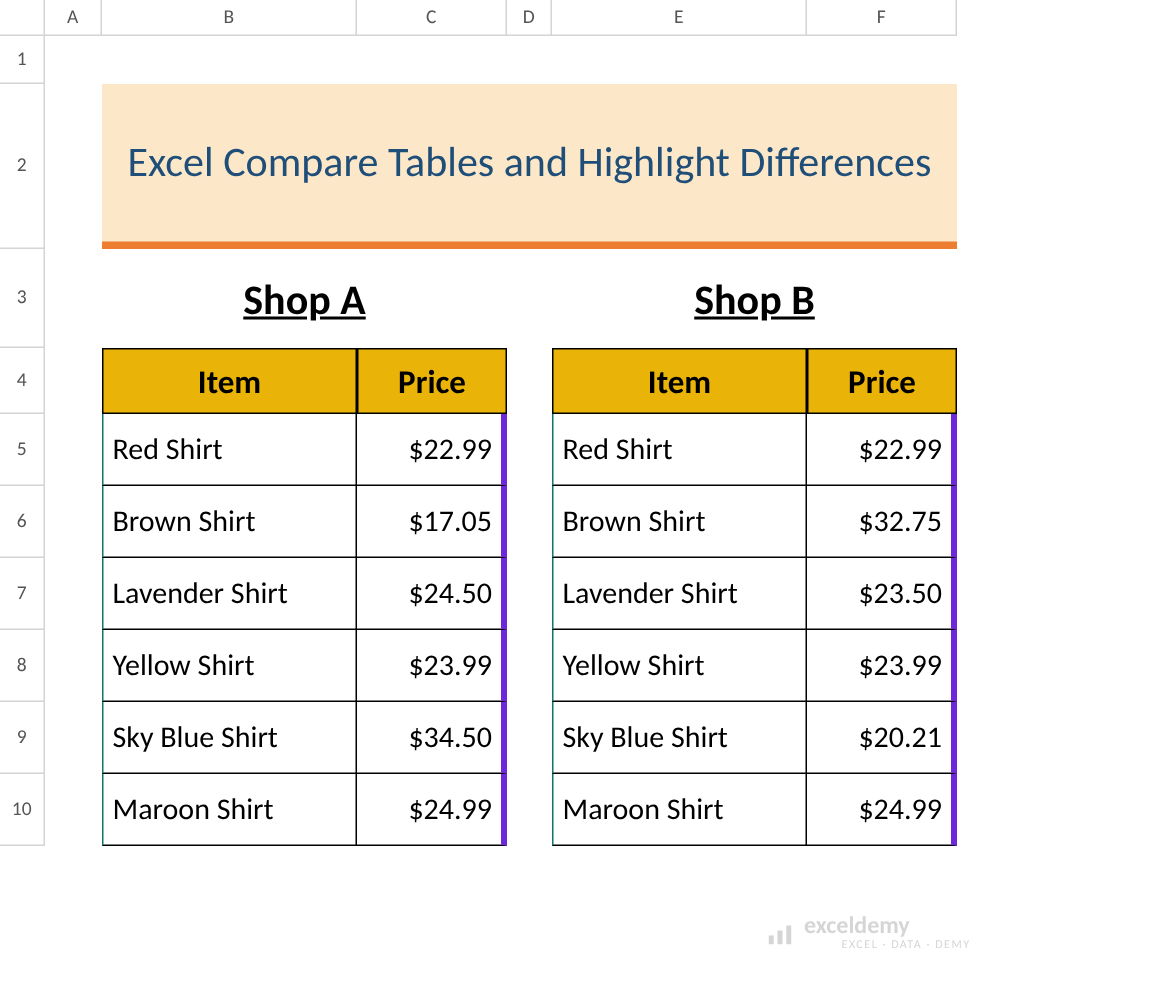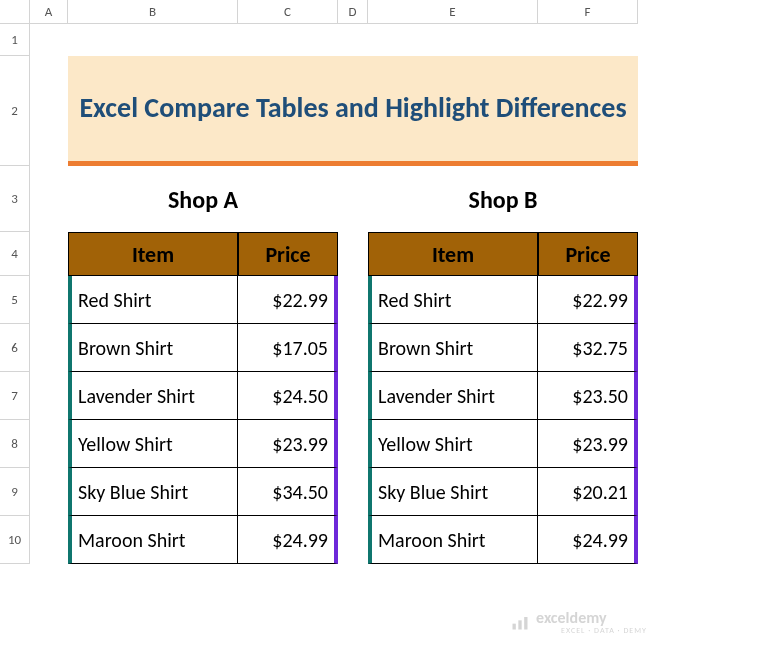--- a/index.html
+++ b/index.html
@@ -47,49 +47,50 @@
     }
     .cell {
       position: relative;
     }
     .title-banner {
       grid-column: 3 / 8;
       grid-row: 3;
       background: #fce8c8;
       color: #1f4e79;
       font-size: 28px;
-      font-weight: bold;
+      font-weight: normal;
       text-align: center;
       display: flex;
       align-items: center;
       justify-content: center;
       border-bottom: 5px solid #ed7d31;
       padding: 10px;
       line-height: 1.3;
     }
     .shop-header {
-      font-size: 24px;
+      font-size: 28px;
       font-weight: bold;
+      text-decoration: underline;
       text-align: left;
       display: flex;
       align-items: center;
       justify-content: center;
     }
     .table-header {
-      background: #a16207;
+      background: #eab308;
       border: 1px solid #000;
       font-size: 22px;
       font-weight: bold;
       text-align: left;
       display: flex;
       align-items: center;
       justify-content: center;
     }
     .table-cell-left {
-      border-left: 4px solid #0f766e;
+      border-left: 1px solid #0f766e;
       border-right: 1px solid #000;
       border-bottom: 1px solid #000;
       font-size: 20px;
       padding-left: 6px;
       display: flex;
       align-items: center;
     }
     .table-cell-right {
       border-right: 4px solid #6d28d9;
       border-bottom: 1px solid #000;

